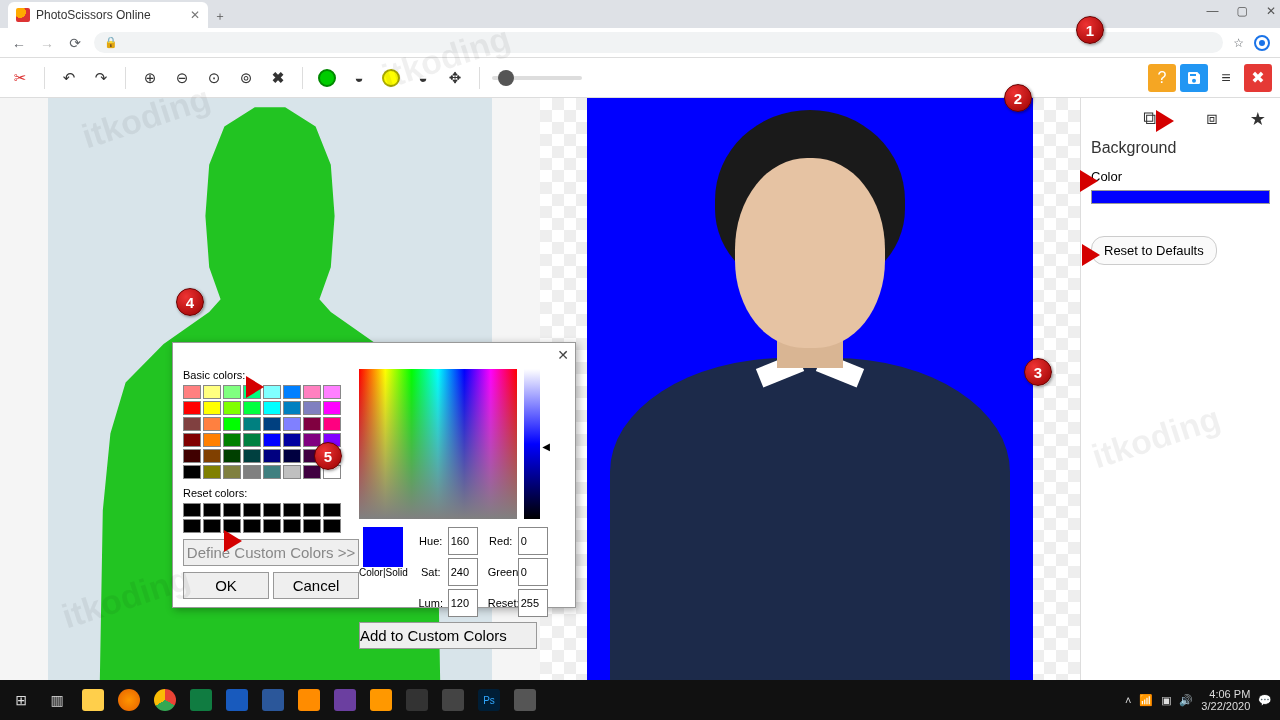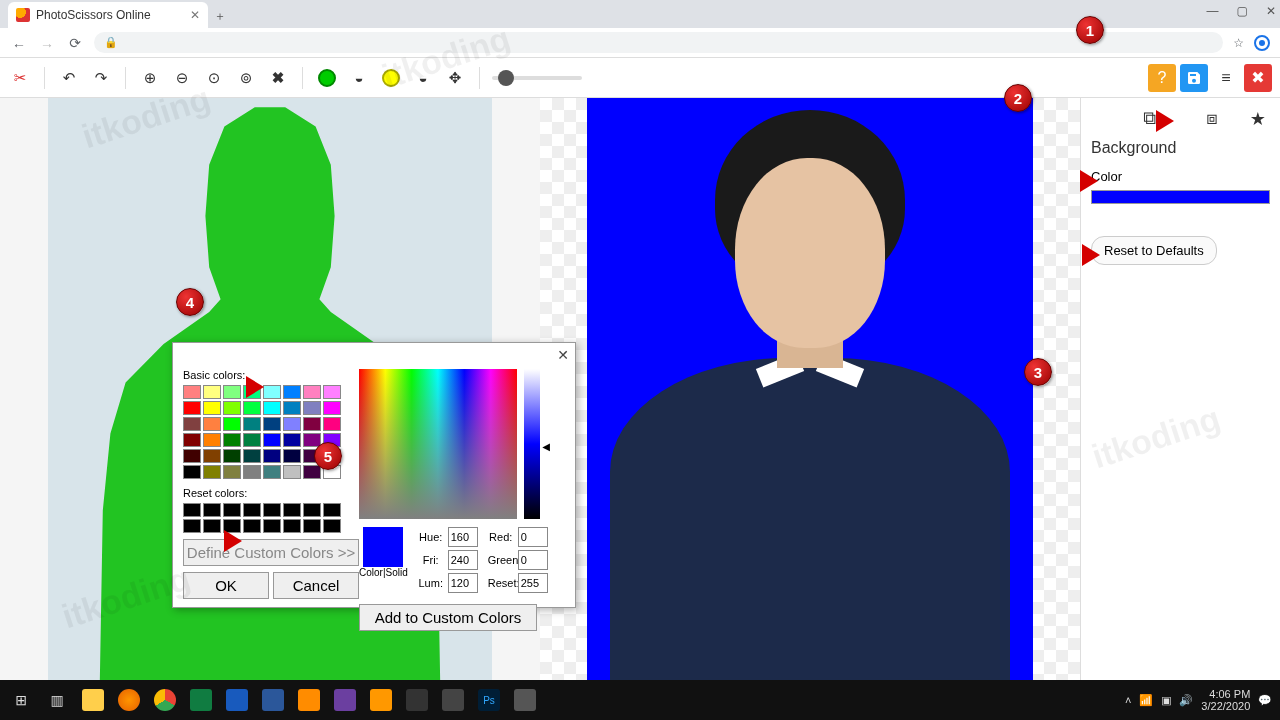--- a/index.html
+++ b/index.html
@@ -81,23 +81,23 @@
   .basic .def { width:176px; margin-top:6px; text-align:center; color:#888;}
   .btnrow button { width:86px; }
   .picker { width:190px; }
   .gradient { width:158px; height:150px; background:linear-gradient(to top, #808080, rgba(128,128,128,0)), linear-gradient(to right, red, yellow, lime, cyan, blue, magenta, red); position:relative; display:inline-block;}
   .huebar { display:inline-block; width:16px; height:150px; margin-left:4px; background:linear-gradient(to bottom,#fff,#0000ff,#000); position:relative;}
   .huebar:after{content:"◀";position:absolute;right:-10px;top:72px;font-size:10px;}
   .preview { width:40px; height:40px; background:#0000ff; display:inline-block; vertical-align:top; }
   .vals { display:inline-block; vertical-align:top; margin-left:4px; }
   .vals .row { display:flex; gap:4px; align-items:center; margin-bottom:3px; justify-content:flex-end;}
   .vals label { width:26px; text-align:center; }
-  .vals input { width:30px; height:20px; font-size:11px; text-align:left; padding:0 2px; border:1px solid #888; }
+  .vals input { width:30px; height:28px; font-size:11px; text-align:left; padding:0 2px; border:1px solid #888; }
   .cs-label { font-size:10px; text-align:right; }
-  .addcust { width:178px; text-align:center; margin-top:8px;}
+  .addcust { width:178px; text-align:left; margin-top:2px;}
 
   
   .marker { position:absolute; width:28px; height:28px; border-radius:50%; background:radial-gradient(circle at 35% 30%, #e33, #900); color:#fff; font-weight:bold; display:flex; align-items:center; justify-content:center; font-size:15px; box-shadow:1px 1px 3px rgba(0,0,0,.4); border:1px solid #600; z-index:50;}
   .cursor-red { position:absolute; width:0; height:0; border-left:18px solid #d40000; border-top:11px solid transparent; border-bottom:11px solid transparent; z-index:49;}
 
   .watermark { position:absolute; color:rgba(0,0,0,.06); font-size:34px; font-weight:bold; transform:rotate(-18deg); pointer-events:none; z-index:60;}
 
   
   .taskbar { position:absolute; bottom:0; left:0; right:0; height:40px; background:#111; display:flex; align-items:center; padding:0 8px; gap:10px; }
   .taskbar .ticon { width:26px; height:26px; display:flex; align-items:center; justify-content:center; font-size:14px; color:#ddd;}
@@ -293,21 +293,21 @@
           <div style="text-align:center">
             <div class="preview"></div>
             <div class="cs-label">Color|Solid</div>
           </div>
           <div class="vals">
             <div class="row">
                 <label>Hue:</label>
                 <input value="160" style="">
               </div>
             <div class="row">
-                <label>Fri:</label>
+                <label>Sat:</label>
                 <input value="240" style="">
               </div>
             <div class="row">
                 <label>Lum:</label>
                 <input value="120" style="">
               </div>
           </div>
           <div class="vals">
             <div class="row">
                 <label>Red:</label>

